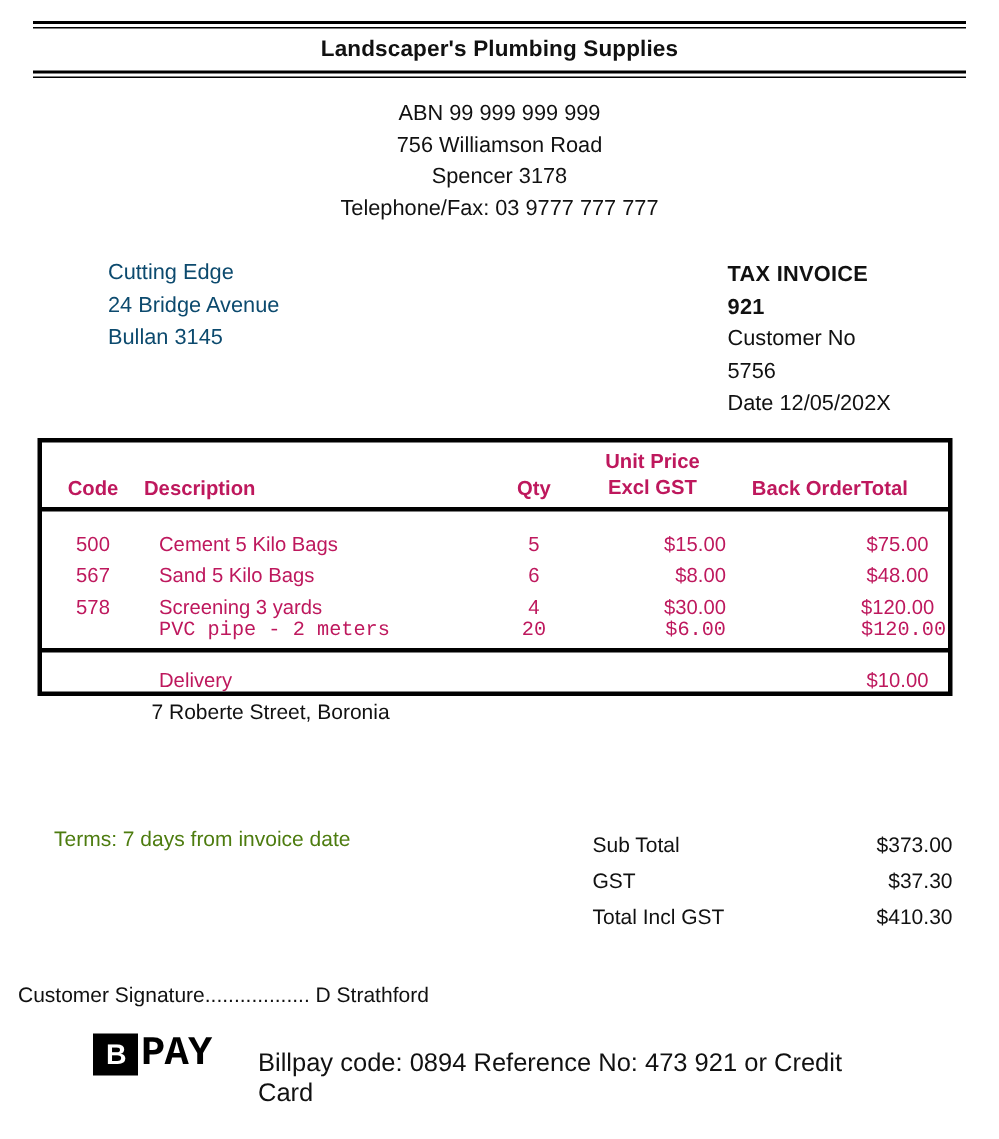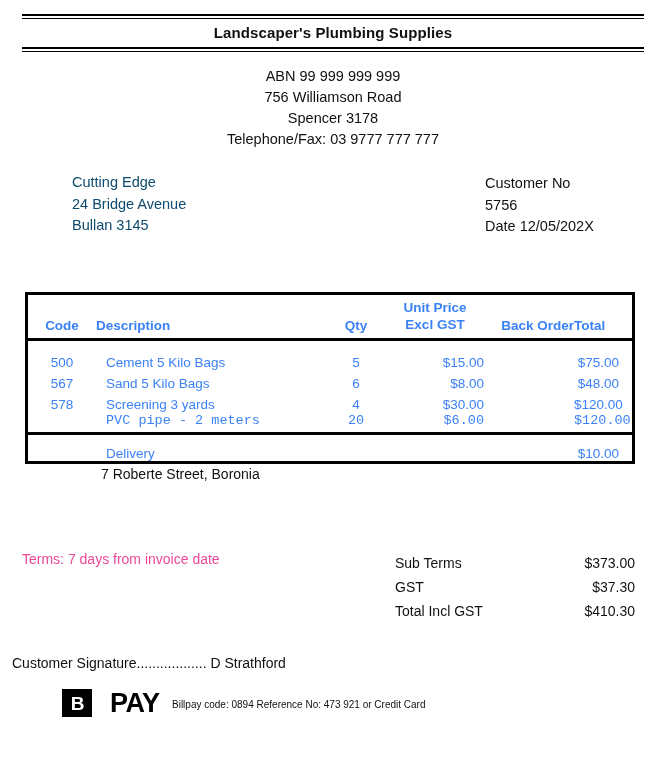--- a/index.html
+++ b/index.html
@@ -97,21 +97,21 @@
     width: 100%;
     border-collapse: collapse;
     table-layout: fixed;
     font-size: 13.5px;
   }
   table.items th,
   table.items td {
     padding: 0;
     vertical-align: bottom;
     font-weight: normal;
-    color: #3b82f6;
+    color: #be185d;
   }
   thead.items-head tr {
     height: 44px;
   }
   thead.items-head th {
     border-bottom: 3px solid #000;
     padding-bottom: 5px;
     font-size: 13.5px;
     font-weight: bold;
   }
@@ -151,24 +151,24 @@
     left: 101px;
     top: 464px;
     font-size: 14px;
     line-height: 21.5px;
     color: #111;
   }
 
   
   .terms {
     position: absolute;
-    left: 22px;
+    left: 36px;
     top: 551px;
     font-size: 14px;
-    color: #ec4899;
+    color: #4d7c0f;
   }
   .totals {
     position: absolute;
     left: 395px;
     top: 551px;
     width: 240px;
     font-size: 14px;
     color: #111;
   }
   .totals .trow {
@@ -215,33 +215,32 @@
     align-items: center;
     justify-content: center;
     color: #fff;
     font-family: "Liberation Sans", sans-serif;
     font-weight: bold;
     font-size: 19px;
     line-height: 1;
     letter-spacing: -1px;
   }
   .bpay-word {
-    font-family: Liberation Sans, sans-serif;
+    font-family: Liberation Mono, monospace;
     font-weight: bold;
     font-size: 27px;
     line-height: 28px;
     color: #000;
     letter-spacing: -0.5px;
-    margin-left: 16px;
   }
   .billpay-text {
     position: absolute;
     left: 172px;
     top: 699px;
-    font-size: 10px;
+    font-size: 17px;
     color: #111;
   }
 </style>
 </head>
 <body>
 
 <div class="page">
 
   <div class="masthead">
     <div class="rule-double"></div>
@@ -256,20 +255,21 @@
     <div>Telephone/Fax: 03 9777 777 777</div>
   </div>
 
   <div class="bill-to">
     <div>Cutting Edge</div>
     <div>24 Bridge Avenue</div>
     <div>Bullan 3145</div>
   </div>
 
   <div class="invoice-meta">
+    <div class="inv-title">TAX INVOICE 921</div>
     <div>Customer No 5756</div>
     <div>Date 12/05/202X</div>
   </div>
 
   <div class="items-table">
     <table class="items">
       <colgroup>
         <col style="width:68px">
           <col style="width:230px">
           <col style="width:60px">
@@ -336,21 +336,21 @@
   </div>
 
   <div class="delivery-instructions">
     <div>7 Roberte Street, Boronia</div>
   </div>
 
   <div class="terms">Terms: 7 days from invoice date</div>
 
   <div class="totals">
     <div class="trow">
-      <span class="t-label">Sub Terms</span>
+      <span class="t-label">Sub Total</span>
       <span class="t-value">$373.00</span>
     </div>
     <div class="trow">
       <span class="t-label">GST</span>
       <span class="t-value">$37.30</span>
     </div>
     <div class="trow">
       <span class="t-label">Total Incl GST</span>
       <span class="t-value">$410.30</span>
     </div>

